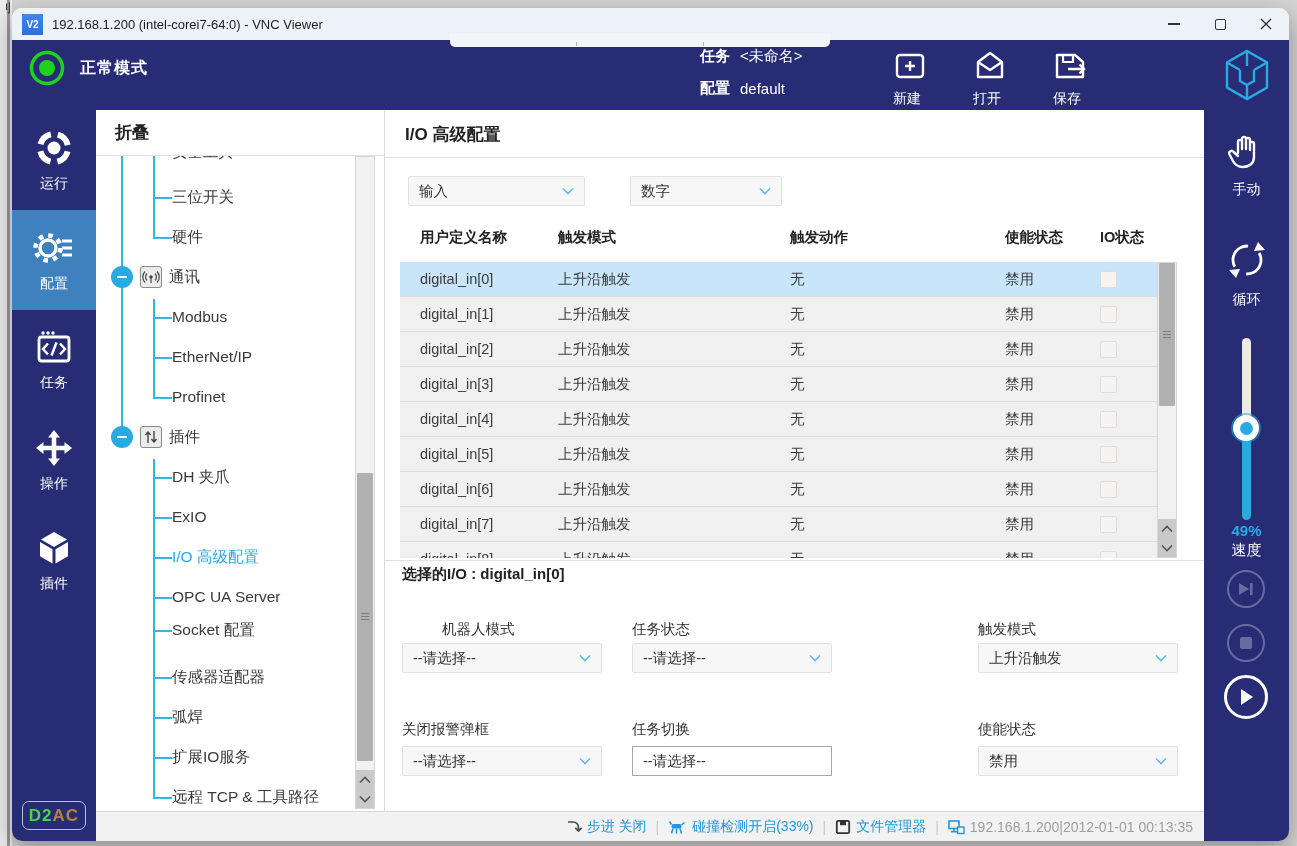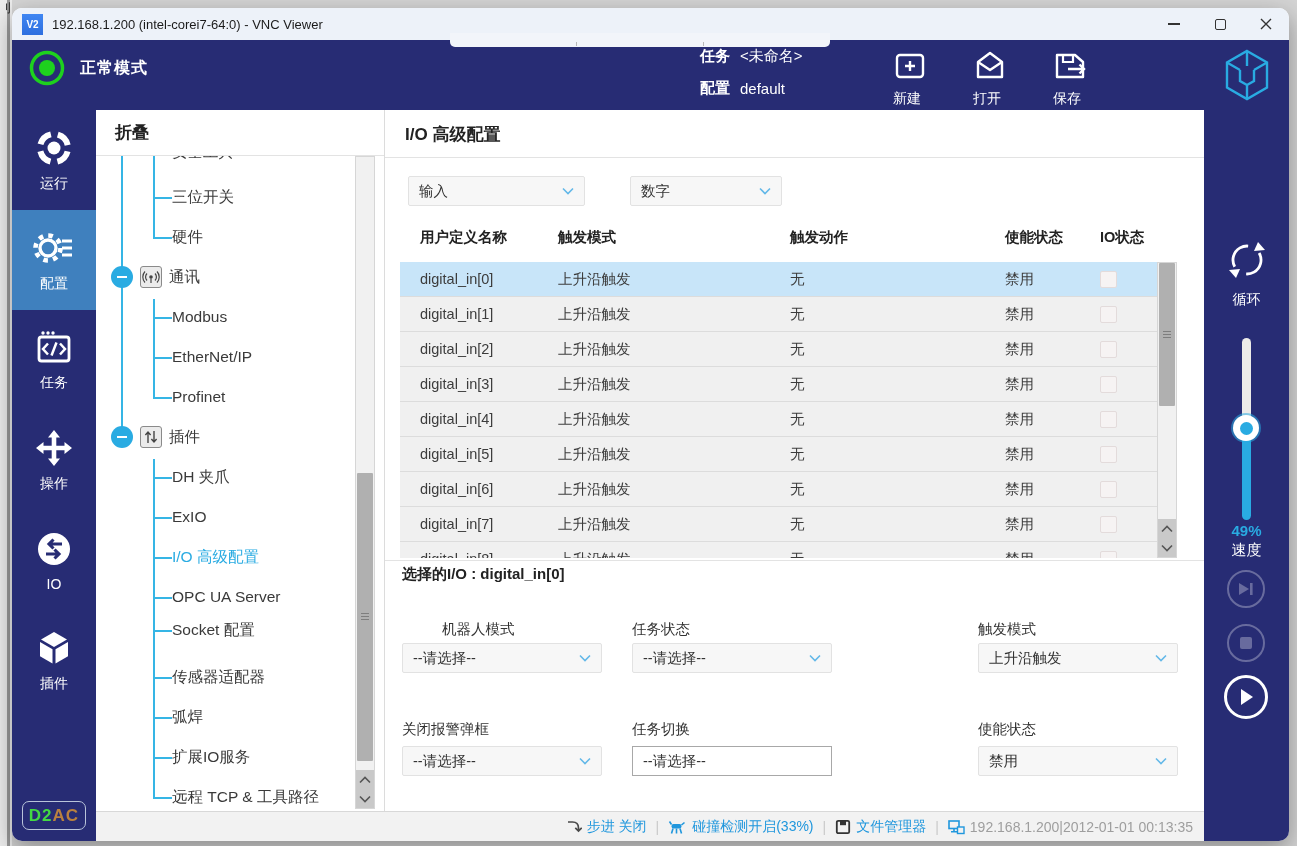--- a/index.html
+++ b/index.html
@@ -224,28 +224,20 @@
           <path d="M14,14.5 l-5,5.5 5,5.5 M26,14.5 l5,5.5 -5,5.5 M22.5,13.5 l-5,13" fill="none" stroke="#fff" stroke-width="2.5"></path>
         </svg>
         <span class="lbl">任务</span>
       </div>
       <div class="side-item">
         <svg width="40" height="40" viewBox="0 0 40 40">
           <path d="M20,2 l-6,7.5 h12 z M20,38 l-6,-7.5 h12 z M2,20 l7.5,-6 v12 z M38,20 l-7.5,-6 v12 z" fill="#fff"></path>
           <path d="M20,8 v24 M8,20 h24" stroke="#fff" stroke-width="4.6"></path>
         </svg>
         <span class="lbl">操作</span>
-      </div>
-      <div class="side-item">
-        <svg width="40" height="40" viewBox="0 0 40 40">
-          <circle cx="20" cy="20" r="16" fill="#fff"></circle>
-          <path d="M28,15 H15 m4.5,-4.5 L15,15 l4.5,4.5" fill="none" stroke="#272c74" stroke-width="3.1"></path>
-          <path d="M12,25 H25 m-4.5,-4.5 L25,25 l-4.5,4.5" fill="none" stroke="#272c74" stroke-width="3.1"></path>
-        </svg>
-        <span class="lbl">IO</span>
       </div>
       <div class="side-item">
         <svg width="40" height="40" viewBox="0 0 40 40">
           <polygon points="20,4 33,11.5 20,19 7,11.5" fill="#fff"></polygon>
           <polygon points="6,14 18.5,21.2 18.5,35.5 6,28.3" fill="#fff"></polygon>
           <polygon points="34,14 21.5,21.2 21.5,35.5 34,28.3" fill="#fff"></polygon>
         </svg>
         <span class="lbl">插件</span>
       </div>
       <div class="d2ac">
@@ -554,20 +546,26 @@
             <rect x="1" y="2" width="10" height="7.5" fill="none" stroke="#2097dd" stroke-width="1.6"></rect>
             <path d="M6,9.5 v2.7 M3,12.7 h6" stroke="#2097dd" stroke-width="1.6"></path>
             <rect x="9.5" y="8" width="6.5" height="6.5" fill="#f2f2f2" stroke="#2097dd" stroke-width="1.4"></rect>
           </svg>
           <span class="sb-conn">192.168.1.200|2012-01-01 00:13:35</span>
         </span>
       </div>
     </div>
 
     <div class="right-sidebar">
+      <div class="rs-group" style="top:22px">
+        <svg width="44" height="40" viewBox="0 0 44 40">
+          <path d="M13,21 V10 c0,-2.8 4,-2.8 4,0 v7 v-10 c0,-2.8 4,-2.8 4,0 v10 v-9 c0,-2.8 4,-2.8 4,0 v10 v-6 c0,-2.8 4,-2.8 4,0 v13 c0,6 -4.5,10 -11,10 -5,0 -8,-2 -10,-6 l-3.5,-6.5 c-1.5,-3 2.2,-5 4.2,-2.5 l4.3,4" fill="none" stroke="#fff" stroke-width="2.4" stroke-linecap="round" stroke-linejoin="round"></path>
+        </svg>
+        <div class="lbl">手动</div>
+      </div>
 
       <div class="rs-group" style="top:128px">
         <svg width="44" height="44" viewBox="0 0 44 44">
           <circle cx="22" cy="22" r="14" fill="none" stroke="#fff" stroke-width="2.8" stroke-dasharray="30 14" transform="rotate(-30 22 22)"></circle>
           <polygon points="33,4 40,12 29,13" fill="#fff"></polygon>
           <polygon points="11,40 4,32 15,31" fill="#fff"></polygon>
         </svg>
         <div class="lbl">循环</div>
       </div>
 

